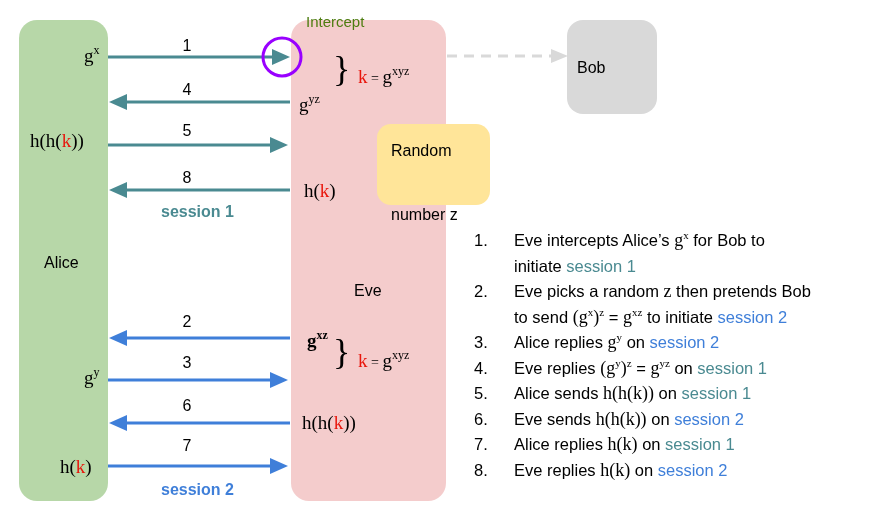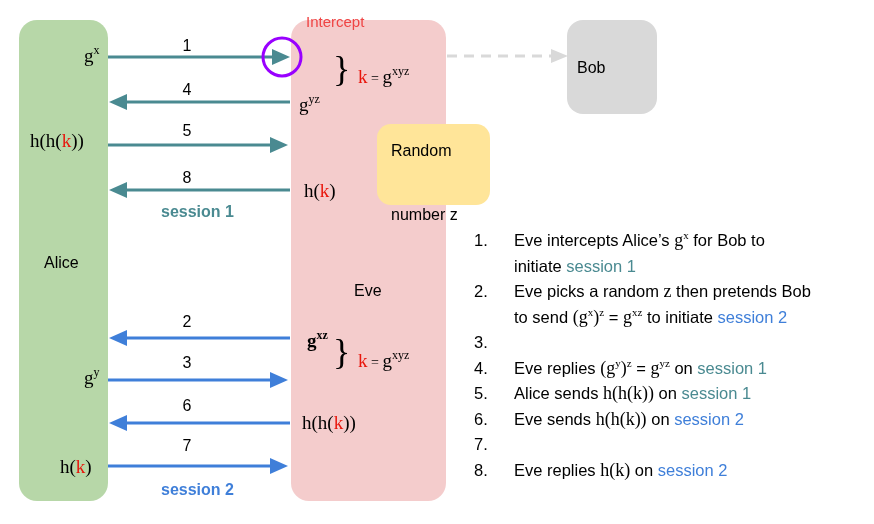--- a/index.html
+++ b/index.html
@@ -31,21 +31,21 @@
 <div class="box" style="left:377px;top:124px;width:113px;height:81px;background:#ffe599;border-radius:14px;"></div>
 
 <div class="lbl" style="left:44px;top:254px;">Alice</div>
 <div class="lbl" style="left:354px;top:254px;margin-top:28px;">Eve</div>
 <div class="lbl" style="left:577px;top:59px;">Bob</div>
 <div class="lbl" style="left:391px;top:142px;">Random</div>
 <div class="lbl" style="left:391px;top:170px;margin-top:36px;">
   <span>number z</span>
 </div>
 
-<div class="lbl" style="left:306px;top:13px;color:#ef4444;font-size:15px;">Intercept</div>
+<div class="lbl" style="left:306px;top:13px;color:#4d7c0f;font-size:15px;">Intercept</div>
 
 <svg class="overlay" width="874" height="524">
   <defs>
     <marker id="ah1" markerWidth="10" markerHeight="10" refX="9" refY="5" orient="auto" markerUnits="userSpaceOnUse">
       <path d="M0,0 L10,5 L0,10 z" fill="#4a8a91"></path>
     </marker>
   </defs>
 
   <g>
     <line x1="108" y1="57" x2="277" y2="57" stroke="#4a8a91" stroke-width="3"></line>
@@ -120,33 +120,35 @@
   <div class="step">
     <span class="n">1.</span>
     <span class="t"><span>Eve intercepts Alice’s </span><span class="m">g</span><sup>x</sup><span> for Bob to</span><br><span>initiate </span><span class="s1">session 1</span></span>
   </div>
   <div class="step">
     <span class="n">2.</span>
     <span class="t"><span>Eve picks a random </span><span class="m">z</span><span> then pretends Bob</span><br><span>to send </span><span class="m">(<span>g</span><sup>x</sup>)<sup>z</sup></span><span> = </span><span class="m">g</span><sup>xz</sup><span> to initiate </span><span class="s2">session 2</span></span>
   </div>
   <div class="step">
     <span class="n">3.</span>
+    <span class="t"><span>Alice replies </span><span class="m">g</span><sup>y</sup><span> on </span><span class="s2">session 2</span></span>
   </div>
   <div class="step">
     <span class="n">4.</span>
     <span class="t"><span>Eve replies </span><span class="m">(<span>g</span><sup>y</sup>)<sup>z</sup></span><span> = </span><span class="m">g</span><sup>yz</sup><span> on </span><span class="s1">session 1</span></span>
   </div>
   <div class="step">
     <span class="n">5.</span>
     <span class="t"><span>Alice sends </span><span class="m">h(h(k))</span><span> on </span><span class="s1">session 1</span></span>
   </div>
   <div class="step">
     <span class="n">6.</span>
     <span class="t"><span>Eve sends </span><span class="m">h(h(k))</span><span> on </span><span class="s2">session 2</span></span>
   </div>
   <div class="step">
     <span class="n">7.</span>
+    <span class="t"><span>Alice replies </span><span class="m">h(k)</span><span> on </span><span class="s1">session 1</span></span>
   </div>
   <div class="step">
     <span class="n">8.</span>
     <span class="t"><span>Eve replies </span><span class="m">h(k)</span><span> on </span><span class="s2">session 2</span></span>
   </div>
 </div>
 
 </body></html>

